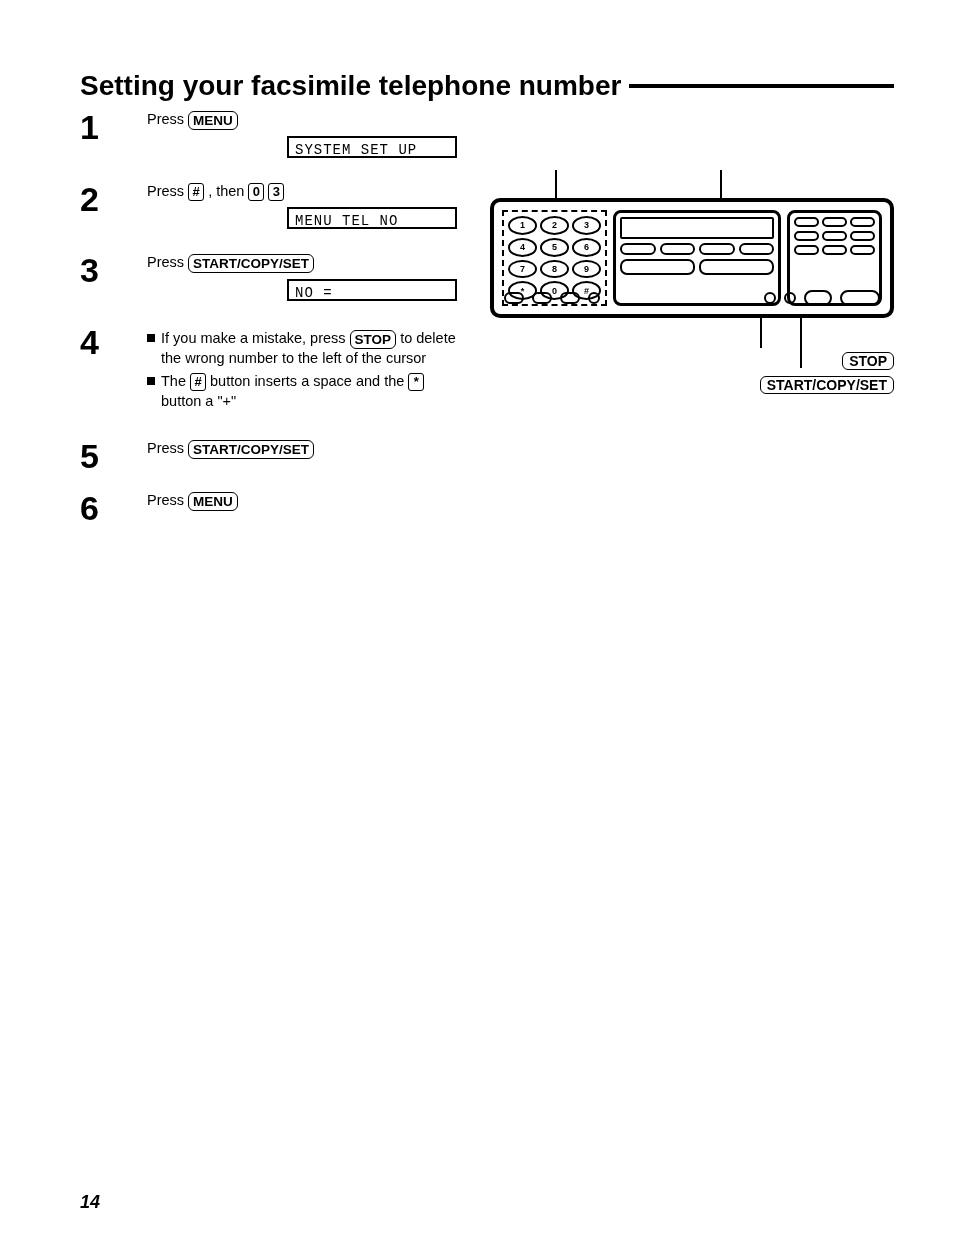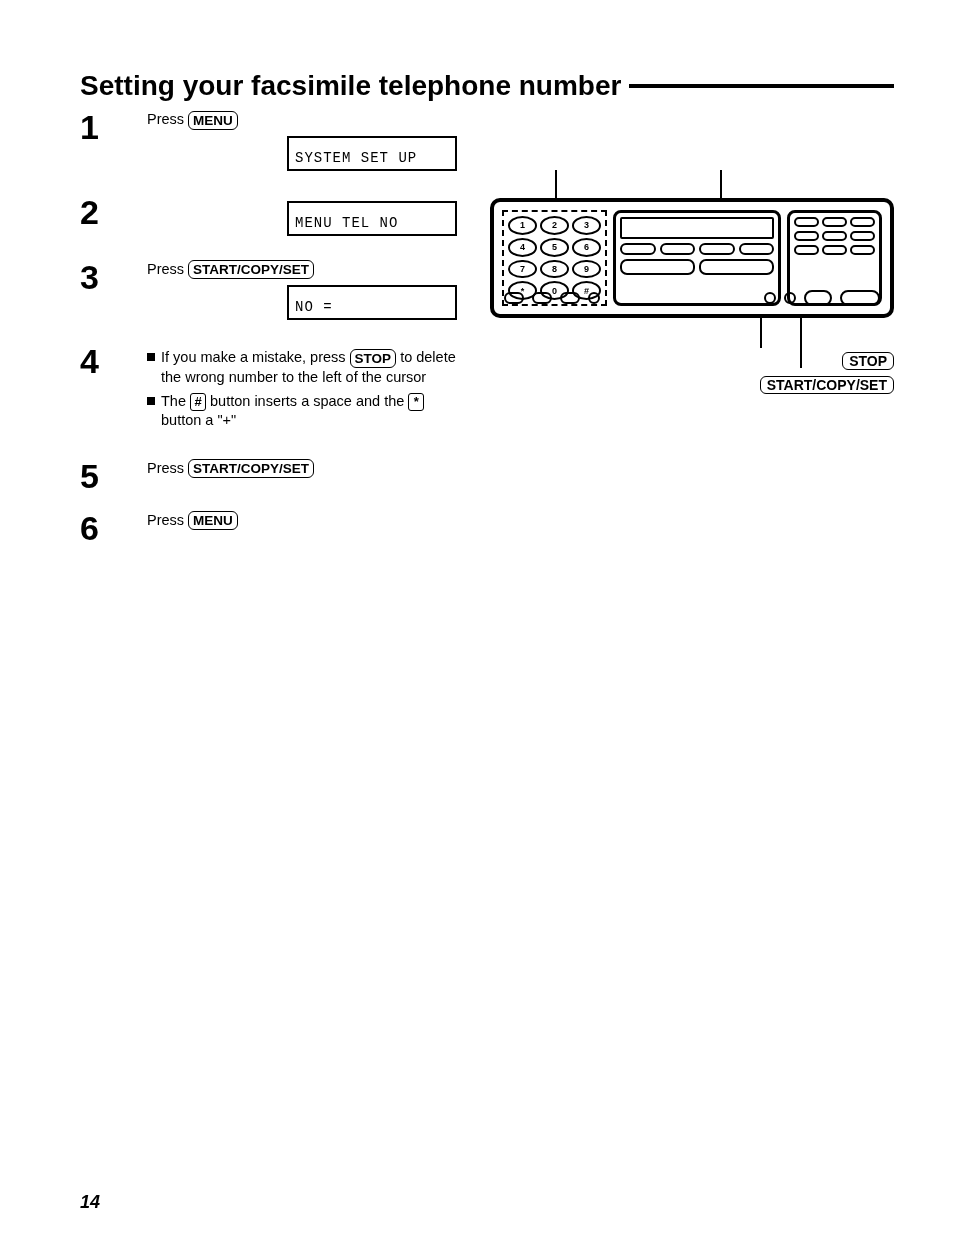--- a/index.html
+++ b/index.html
@@ -66,25 +66,25 @@
     line-height: 16px;
     vertical-align: middle;
     min-width: 16px;
     text-align: center;
   }
 
   .lcd {
     border: 2px solid #000;
     margin: 6px 0 6px 140px;
     width: 170px;
-    height: 35px;
+    height: 22px;
     font-family: "Courier New", monospace;
     font-size: 14px;
     letter-spacing: 1px;
-    padding: 11px 6px;
+    padding: 3px 6px;
   }
 
   .bullet-item {
     display: flex;
     margin-top: 4px;
   }
   .bullet-dot {
     width: 8px; height: 8px; background: #000; border-radius: 0;
     margin-top: 5px; margin-right: 6px; flex-shrink: 0;
   }
@@ -247,20 +247,27 @@
           <span>Press </span>
           <span class="btn-box">MENU</span>
         </div>
         <div class="lcd">SYSTEM SET UP</div>
       </div>
     </div>
 
     <div class="step">
       <div class="step-num">2</div>
       <div class="step-body">
+        <div class="step-line">
+          <span>Press </span>
+          <span class="key-box">#</span>
+          <span>, then </span>
+          <span class="key-box">0</span>
+          <span class="key-box">3</span>
+        </div>
         <div class="lcd">MENU TEL NO</div>
       </div>
     </div>
 
     <div class="step">
       <div class="step-num">3</div>
       <div class="step-body">
         <div class="step-line">
           <span>Press </span>
           <span class="btn-box">START/COPY/SET</span>

